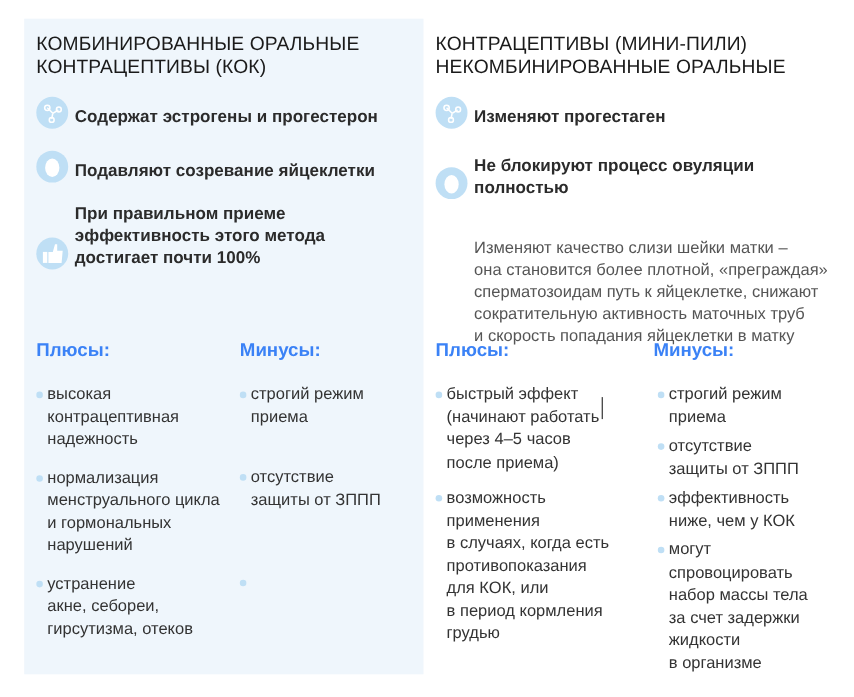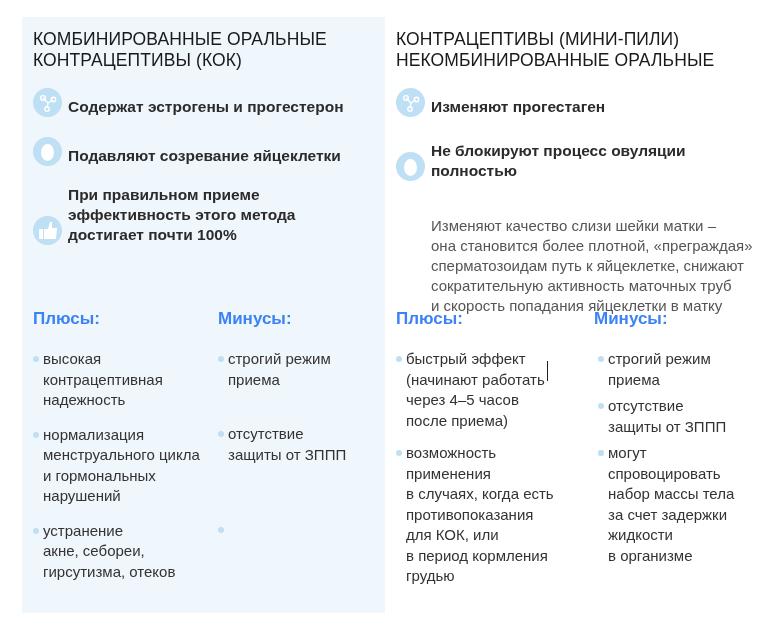--- a/index.html
+++ b/index.html
@@ -181,21 +181,22 @@
 в период кормления
 грудью</span></li>
   </ul>
 
   <h3 class="list-head" style="left:198px">Минусы:</h3>
   <ul class="list" style="left:202px; width:165px">
     <li style="margin-bottom:6px"><span class="dot"></span><span>строгий режим
 приема</span></li>
     <li style="margin-bottom:6px"><span class="dot"></span><span>отсутствие
 защиты от ЗППП</span></li>
-    <li style="margin-bottom:6px"><span class="dot"></span></li>
+    <li style="margin-bottom:6px"><span class="dot"></span><span>эффективность
+ниже, чем у КОК</span></li>
     <li><span class="dot"></span><span>могут
 спровоцировать
 набор массы тела
 за счет задержки
 жидкости
 в организме</span></li>
   </ul>
 </section>
 
 <div class="cursor"></div>

